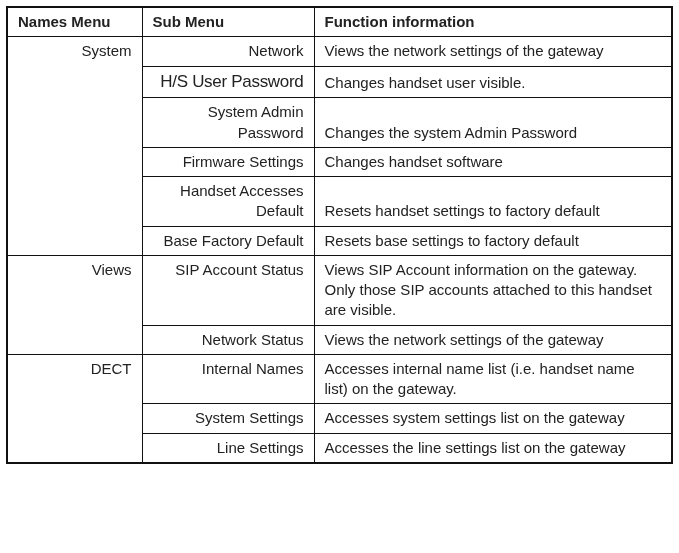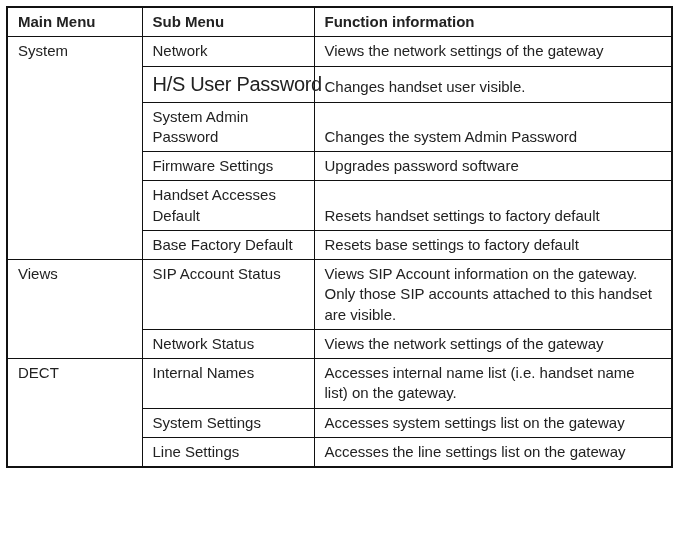--- a/index.html
+++ b/index.html
@@ -33,48 +33,50 @@
   }
   th {
     font-weight: 700;
     background: #fff;
   }
   td.desc {
     vertical-align: bottom;
   }
   td.submenu {
     vertical-align: top;
+    text-align: right;
   }
   td.mainmenu {
     vertical-align: top;
+    text-align: right;
   }
   
   table {
     border: 2px solid #111;
   }
   
   .condensed {
     letter-spacing: -0.3px;
-    font-size: 20px;
+    font-size: 17px;
     white-space: nowrap;
   }
 </style>
 </head>
 <body>
 
 <div class="wrap">
   <table>
     <colgroup>
       <col class="c1">
         <col class="c2">
         <col class="c3">
     </colgroup>
     <thead>
       <tr>
-        <th>Main Menu</th>
+        <th>Names Menu</th>
         <th>Sub Menu</th>
         <th>Function information</th>
       </tr>
     </thead>
     <tbody>
 
       <tr>
         <td class="mainmenu" rowspan="6">System</td>
         <td class="submenu">Network</td>
         <td class="desc">Views the network settings of the gateway</td>
@@ -82,21 +84,21 @@
       <tr>
         <td class="submenu condensed">H/S User Password</td>
         <td class="desc">Changes handset user visible.</td>
       </tr>
       <tr>
         <td class="submenu">System Admin Password</td>
         <td class="desc">Changes the system Admin Password</td>
       </tr>
       <tr>
         <td class="submenu">Firmware Settings</td>
-        <td class="desc">Upgrades password software</td>
+        <td class="desc">Changes handset software</td>
       </tr>
       <tr>
         <td class="submenu">Handset Accesses Default</td>
         <td class="desc">Resets handset settings to factory default</td>
       </tr>
       <tr>
         <td class="submenu">Base Factory Default</td>
         <td class="desc">Resets base settings to factory default</td>
       </tr>
 

